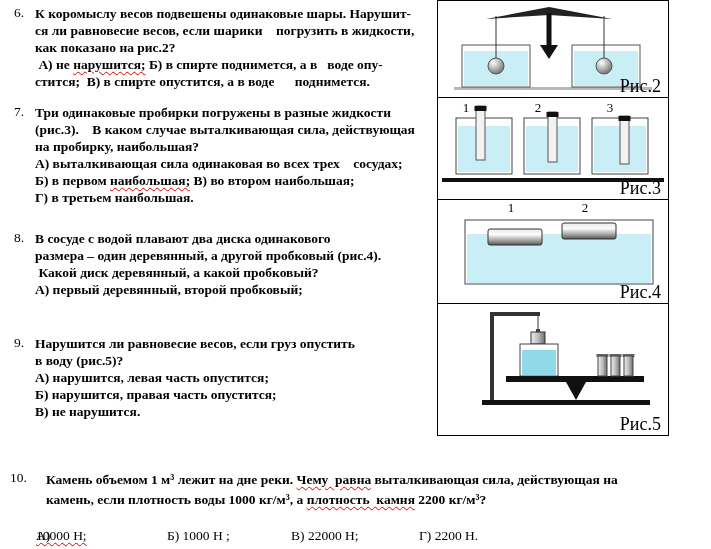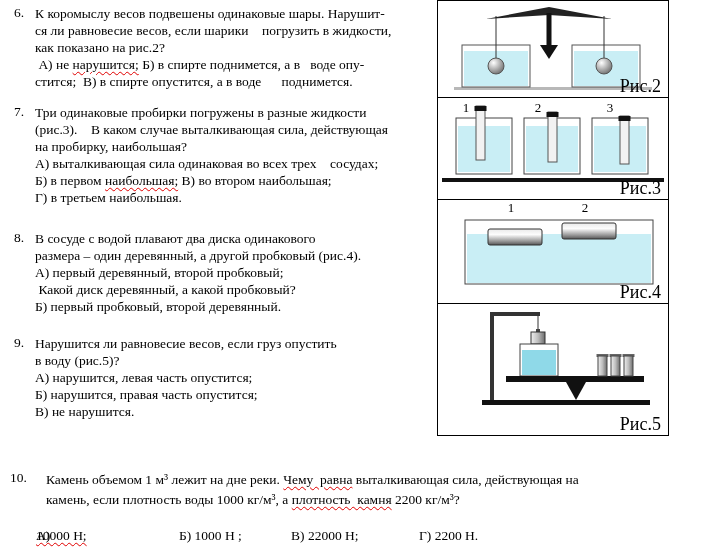--- a/index.html
+++ b/index.html
@@ -1,28 +1,28 @@
 <!DOCTYPE html>
 <html><head>
 <meta charset="utf-8">
 <style>
   html,body{margin:0;padding:0;background:#fff;}
   .page{position:relative;width:711px;height:549px;background:#fff;overflow:hidden;
         font-family:"Liberation Serif", serif;font-size:13.5px;color:#000;}
   .q{position:absolute;left:14px;width:428px;}
   .qnum{position:absolute;left:0;top:0;white-space:pre;}
-  .qtext{margin-left:21px;}
+  .qtext{margin-left:21px;font-weight:bold;}
   .q10 .qtext{margin-left:36px;}
   .ln{line-height:17px;white-space:pre-wrap;}
   .q10 .ln{line-height:20px;}
   .sic{text-decoration:underline;text-decoration-style:wavy;text-decoration-color:#e00000;
        text-decoration-thickness:1px;text-underline-offset:2px;text-align:center;}
   .ansrow{position:absolute;top:527px;left:12px;width:692px;height:20px;}
   .ansrow span{position:absolute;white-space:pre;line-height:18px;}
-  .ans-a{left:24px;} .ans-b{left:155px;margin-left:12px;} .ans-c{left:279px;} .ans-d{left:407px;}
+  .ans-a{left:24px;} .ans-b{left:155px;} .ans-c{left:279px;} .ans-d{left:407px;}
   .figcol{position:absolute;left:437px;top:0;width:232px;}
   .figbox{position:relative;width:232px;border:1px solid #000;box-sizing:border-box;background:#fff;}
   .figbox + .figbox{margin-top:-1px;}
   .figcap{position:absolute;right:7px;bottom:3px;font-size:18px;line-height:15px;}
   svg{display:block;}
   svg text{font-family:"Liberation Serif", serif;font-size:13px;fill:#000;}
 </style>
 </head>
 <body>
 
@@ -49,23 +49,22 @@
       <div class="ln"><span>Б) в первом </span><span class="sic">наибольшая;</span><span> В) во втором наибольшая;</span></div>
       <div class="ln">Г) в третьем наибольшая.</div>
     </div>
   </div>
 
   <div class="q" style="top:230px">
     <span class="qnum">8.</span>
     <div class="qtext">
       <div class="ln">В сосуде с водой плавают два диска одинакового</div>
       <div class="ln">размера – один деревянный, а другой пробковый (рис.4).</div>
+      <div class="ln"> Какой диск деревянный, а какой пробковый?</div>
       <div class="ln">А) первый деревянный, второй пробковый;</div>
-      <div class="ln"> Какой диск деревянный, а какой пробковый?</div>
-      <div class="ln">Б) первый пробковый, второй деревянный.</div>
     </div>
   </div>
 
   <div class="q" style="top:335px">
     <span class="qnum">9.</span>
     <div class="qtext">
       <div class="ln">Нарушится ли равновесие весов, если груз опустить</div>
       <div class="ln">в воду (рис.5)?</div>
       <div class="ln">А) нарушится, левая часть опустится;</div>
       <div class="ln">Б) нарушится, правая часть опустится;</div>

